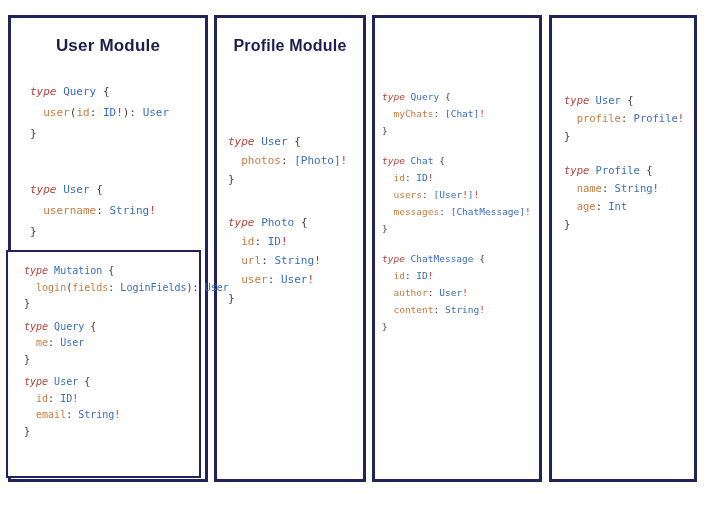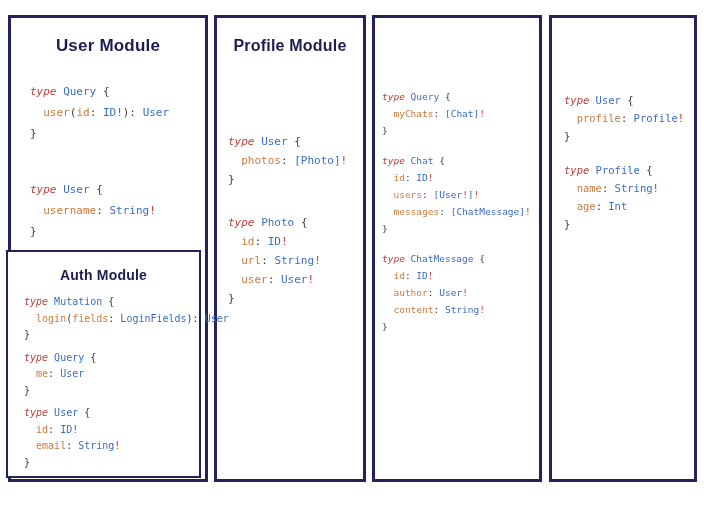--- a/index.html
+++ b/index.html
@@ -40,21 +40,20 @@
 </style>
 </head>
 <body>
 
 <section class="panel panel-user">
   <div class="panel-title">User Module</div>
   <div class="code code-user"><div class="block"><div class="line"><span class="tok-k">type </span><span class="tok-t">Query </span><span class="tok-p">{</span></div><div class="line"><span class="tok-p">  </span><span class="tok-f">user</span><span class="tok-p">(</span><span class="tok-f">id</span><span class="tok-p">: </span><span class="tok-t">ID</span><span class="tok-b">!</span><span class="tok-p">): </span><span class="tok-t">User</span></div><div class="line"><span class="tok-p">}</span></div></div><div class="block"><div class="line"><span class="tok-k">type </span><span class="tok-t">User </span><span class="tok-p">{</span></div><div class="line"><span class="tok-p">  </span><span class="tok-f">username</span><span class="tok-p">: </span><span class="tok-t">String</span><span class="tok-b">!</span></div><div class="line"><span class="tok-p">}</span></div></div></div>
 </section>
 
 <section class="panel-auth">
-  <div class="panel-title">Auth Module</div>
   <div class="code code-auth"><div class="block"><div class="line"><span class="tok-k">type </span><span class="tok-t">Mutation </span><span class="tok-p">{</span></div><div class="line"><span class="tok-p">  </span><span class="tok-f">login</span><span class="tok-p">(</span><span class="tok-f">fields</span><span class="tok-p">: </span><span class="tok-t">LoginFields</span><span class="tok-p">): </span><span class="tok-t">User</span></div><div class="line"><span class="tok-p">}</span></div></div><div class="block"><div class="line"><span class="tok-k">type </span><span class="tok-t">Query </span><span class="tok-p">{</span></div><div class="line"><span class="tok-p">  </span><span class="tok-f">me</span><span class="tok-p">: </span><span class="tok-t">User</span></div><div class="line"><span class="tok-p">}</span></div></div><div class="block"><div class="line"><span class="tok-k">type </span><span class="tok-t">User </span><span class="tok-p">{</span></div><div class="line"><span class="tok-p">  </span><span class="tok-f">id</span><span class="tok-p">: </span><span class="tok-t">ID</span><span class="tok-b">!</span></div><div class="line"><span class="tok-p">  </span><span class="tok-f">email</span><span class="tok-p">: </span><span class="tok-t">String</span><span class="tok-b">!</span></div><div class="line"><span class="tok-p">}</span></div></div></div>
 </section>
 
 <section class="panel panel-gallery">
   <div class="panel-title">Profile Module</div>
   <div class="code code-gallery"><div class="block"><div class="line"><span class="tok-k">type </span><span class="tok-t">User </span><span class="tok-p">{</span></div><div class="line"><span class="tok-p">  </span><span class="tok-f">photos</span><span class="tok-p">: </span><span class="tok-t">[Photo]</span><span class="tok-b">!</span></div><div class="line"><span class="tok-p">}</span></div></div><div class="block"><div class="line"><span class="tok-k">type </span><span class="tok-t">Photo </span><span class="tok-p">{</span></div><div class="line"><span class="tok-p">  </span><span class="tok-f">id</span><span class="tok-p">: </span><span class="tok-t">ID</span><span class="tok-b">!</span></div><div class="line"><span class="tok-p">  </span><span class="tok-f">url</span><span class="tok-p">: </span><span class="tok-t">String</span><span class="tok-b">!</span></div><div class="line"><span class="tok-p">  </span><span class="tok-f">user</span><span class="tok-p">: </span><span class="tok-t">User</span><span class="tok-b">!</span></div><div class="line"><span class="tok-p">}</span></div></div></div>
 </section>
 
 <section class="panel panel-chat">
   <div class="code code-chat"><div class="block"><div class="line"><span class="tok-k">type </span><span class="tok-t">Query </span><span class="tok-p">{</span></div><div class="line"><span class="tok-p">  </span><span class="tok-f">myChats</span><span class="tok-p">: </span><span class="tok-t">[Chat]</span><span class="tok-b">!</span></div><div class="line"><span class="tok-p">}</span></div></div><div class="block"><div class="line"><span class="tok-k">type </span><span class="tok-t">Chat </span><span class="tok-p">{</span></div><div class="line"><span class="tok-p">  </span><span class="tok-f">id</span><span class="tok-p">: </span><span class="tok-t">ID</span><span class="tok-b">!</span></div><div class="line"><span class="tok-p">  </span><span class="tok-f">users</span><span class="tok-p">: </span><span class="tok-t">[User</span><span class="tok-b">!</span><span class="tok-t">]</span><span class="tok-b">!</span></div><div class="line"><span class="tok-p">  </span><span class="tok-f">messages</span><span class="tok-p">: </span><span class="tok-t">[ChatMessage]</span><span class="tok-b">!</span></div><div class="line"><span class="tok-p">}</span></div></div><div class="block"><div class="line"><span class="tok-k">type </span><span class="tok-t">ChatMessage </span><span class="tok-p">{</span></div><div class="line"><span class="tok-p">  </span><span class="tok-f">id</span><span class="tok-p">: </span><span class="tok-t">ID</span><span class="tok-b">!</span></div><div class="line"><span class="tok-p">  </span><span class="tok-f">author</span><span class="tok-p">: </span><span class="tok-t">User</span><span class="tok-b">!</span></div><div class="line"><span class="tok-p">  </span><span class="tok-f">content</span><span class="tok-p">: </span><span class="tok-t">String</span><span class="tok-b">!</span></div><div class="line"><span class="tok-p">}</span></div></div></div>

